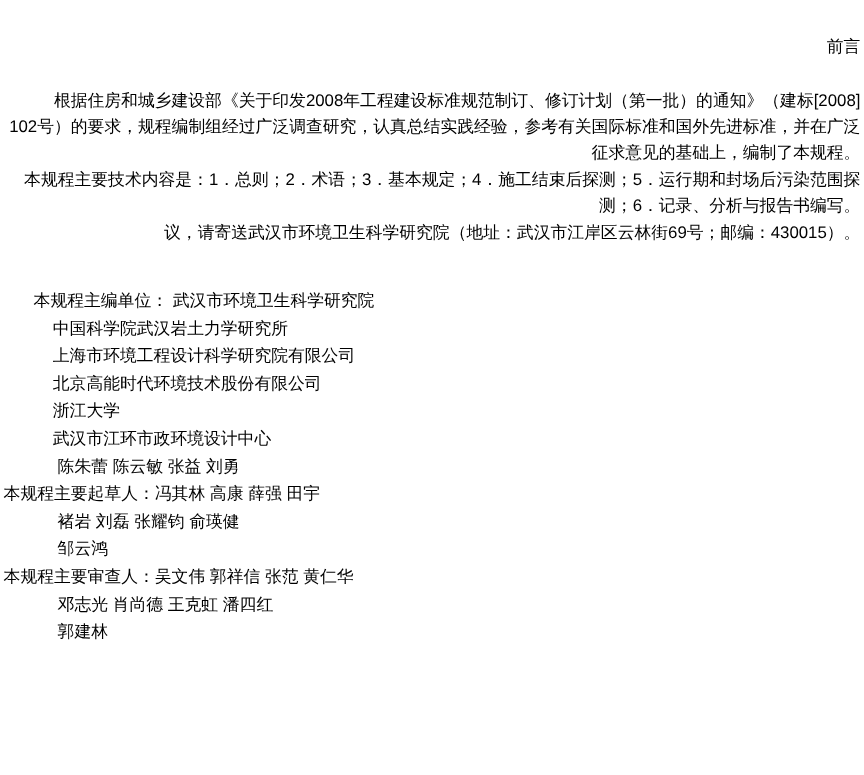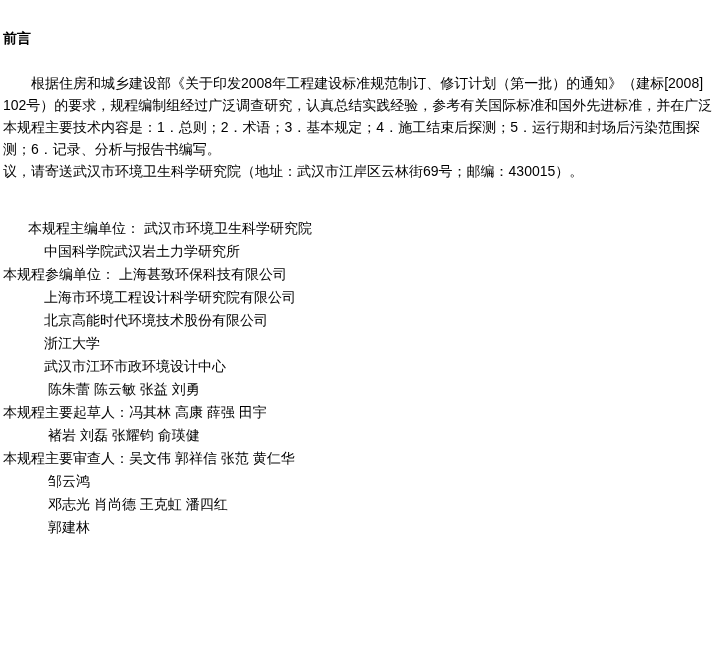--- a/index.html
+++ b/index.html
@@ -17,32 +17,33 @@
   }
   .doc {
     width: 714px;
     padding-left: 3px;
     padding-right: 3px;
   }
   .doc-title {
     padding-top: 29px;
     height: 18px;
     line-height: 18px;
-    text-align: left;
+    text-align: right;
     font-size: 14px;
-    font-weight: bold;
+    font-weight: normal;
     margin: 0;
   }
   .intro {
     margin-top: 25px;
   }
   .intro-line {
     line-height: 22px;
     height: 22px;
     white-space: nowrap;
+    text-align: right;
   }
   .intro-line.first {
     text-indent: 28px;
   }
   .roster {
     margin-top: 24px;
   }
   .roster-line {
     line-height: 23px;
     height: 23px;
@@ -68,47 +69,45 @@
 </head>
 <body>
 
 <div class="doc">
 
   <div class="doc-title">前言</div>
 
   <div class="intro">
     <div class="intro-line first">根据住房和城乡建设部《关于印发2008年工程建设标准规范制订、修订计划（第一批）的通知》（建标[2008]</div>
     <div class="intro-line">102号）的要求，规程编制组经过广泛调查研究，认真总结实践经验，参考有关国际标准和国外先进标准，并在广泛</div>
+    <div class="intro-line">征求意见的基础上，编制了本规程。</div>
     <div class="intro-line">本规程主要技术内容是：1．总则；2．术语；3．基本规定；4．施工结束后探测；5．运行期和封场后污染范围探</div>
     <div class="intro-line">测；6．记录、分析与报告书编写。</div>
     <div class="intro-line">议，请寄送武汉市环境卫生科学研究院（地址：武汉市江岸区云林街69号；邮编：430015）。</div>
   </div>
 
   <div class="roster">
 
     <div class="roster-line head-indent">
       <span>本规程主编单位：</span><span class="sec-first-gap">武汉市环境卫生科学研究院</span>
     </div>
     <div class="roster-line unit-cont">中国科学院武汉岩土力学研究所</div>
 
-    <div class="roster-line">
-      <span>本规程参编单位：</span><span class="sec-first-gap">上海甚致环保科技有限公司</span>
-    </div>
     <div class="roster-line unit-cont">上海市环境工程设计科学研究院有限公司</div>
     <div class="roster-line unit-cont">北京高能时代环境技术股份有限公司</div>
     <div class="roster-line unit-cont">浙江大学</div>
     <div class="roster-line unit-cont">武汉市江环市政环境设计中心</div>
 
     <div class="roster-line name-cont">陈朱蕾 陈云敏 张益 刘勇</div>
     <div class="roster-line">
       <span>本规程主要起草人：</span><span>冯其林 高康 薛强 田宇</span>
     </div>
     <div class="roster-line name-cont">褚岩 刘磊 张耀钧 俞瑛健</div>
+    <div class="roster-line name-cont">邹云鸿</div>
+
     <div class="roster-line">
       <span>本规程主要审查人：</span><span>吴文伟 郭祥信 张范 黄仁华</span>
     </div>
-
-    <div class="roster-line name-cont">邹云鸿</div>
     <div class="roster-line name-cont">邓志光 肖尚德 王克虹 潘四红</div>
     <div class="roster-line name-cont">郭建林</div>
 
   </div>
 </div>
 
 </body></html>

